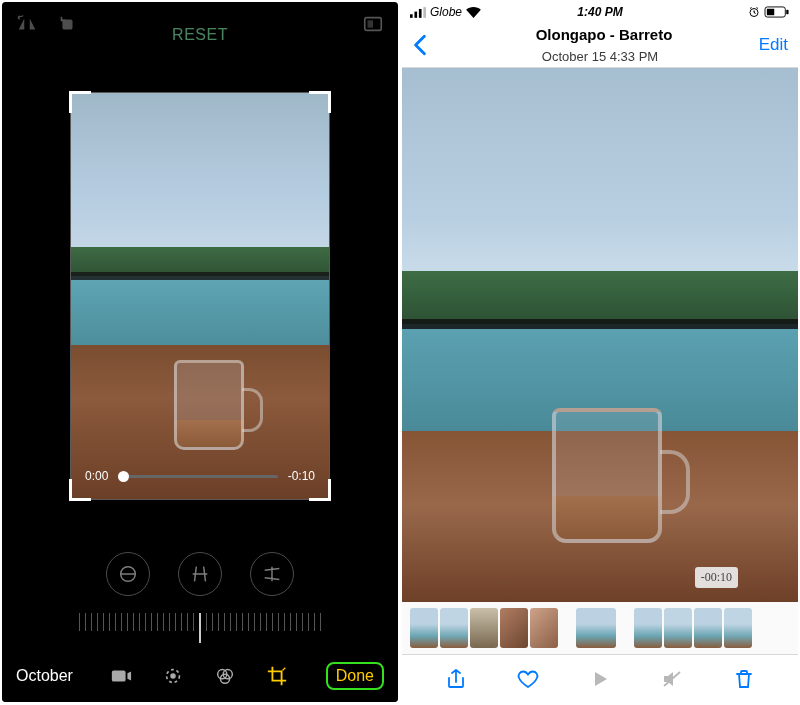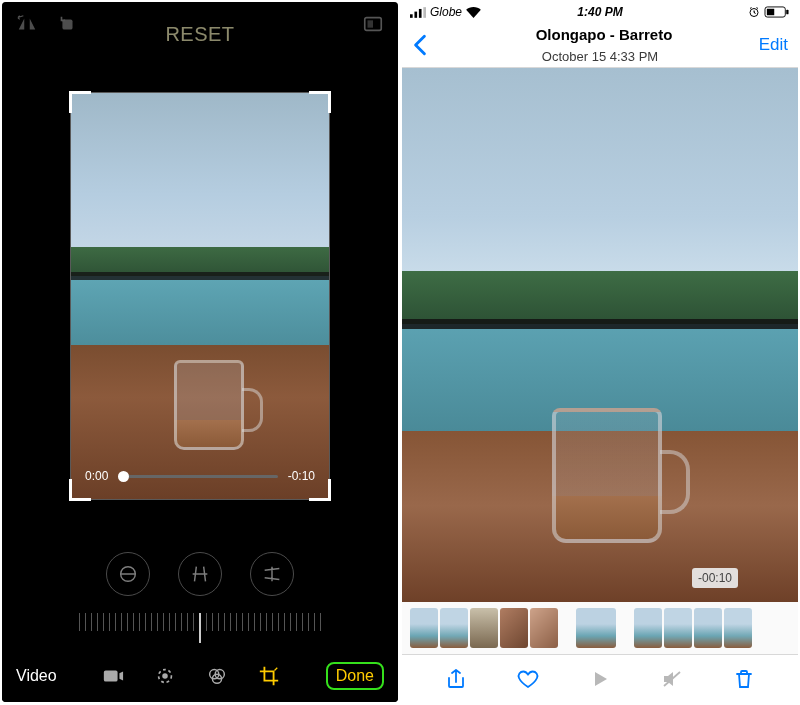--- a/index.html
+++ b/index.html
@@ -25,22 +25,22 @@
       display: flex;
       align-items: center;
       justify-content: space-between;
       padding: 8px 14px;
       height: 44px;
     }
     .tb-left, .tb-right { display: flex; gap: 18px; align-items: center; width: 70px; }
     .tb-right { justify-content: flex-end; }
     .icn { width: 22px; height: 22px; color: #9c9c9c; }
     .reset {
-      color: #fef9c3;
-      font-size: 20px;
+      color: #86efac;
+      font-size: 16px;
       font-weight: 400;
       letter-spacing: .5px;
       margin-top: 21px;
     }
     .crop-stage {
       position: relative;
       height: 500px;
       display: flex;
       align-items: center;
       justify-content: center;
@@ -195,21 +195,21 @@
     .prep-badge {
       position: absolute; left: 8px; bottom: 8px;
       background: rgba(120,120,120,.7); color: #fff;
       font-size: 14px; padding: 5px 10px; border-radius: 4px;
       display: flex; gap: 6px; align-items: center;
       border: 2px solid #35e01c;
     }
     .time-badge {
       position: absolute; right: 60px; bottom: 14px;
       background: rgba(235,235,235,.92); color: #444;
-      font-size: 12px; padding: 3px 6px; border-radius: 3px;
+      font-size: 12px; padding: 3px 6px; border-radius: 3px; font-family: Liberation Serif, serif;
     }
     .thumb-strip {
       height: 52px; display: flex; gap: 2px; padding: 6px 8px;
       background: #fafafa;
     }
     .thumb { height: 40px; width: 28px; border-radius: 3px; }
     .th1{background:linear-gradient(180deg,#bcd2e2 40%,#6aa5b3 70%,#8a5d3e)}
     .th2{background:linear-gradient(180deg,#c0d5e4 40%,#72a8b5 70%,#8a5d3e)}
     .th3{background:linear-gradient(180deg,#c9c0aa,#7a6850)}
     .th4{background:linear-gradient(135deg,#b07d62,#6e4630)}
@@ -326,21 +326,21 @@
         <div class="tick"></div>
         <div class="tick"></div>
         <div class="tick"></div>
         <div class="tick"></div>
         <div class="tick"></div>
         <div class="tick"></div>
     </div>
   </div>
 
   <div class="edit-bottombar">
-    <span class="cancel">Video</span>
+    <span class="cancel">October</span>
     <div class="bb-icons">
       <svg class="bb-icn" viewBox="0 0 24 24">
           <path fill="currentColor" d="M4 6h11a2 2 0 012 2v8a2 2 0 01-2 2H4a2 2 0 01-2-2V8a2 2 0 012-2zm15 3l4-2v10l-4-2V9z"></path>
         </svg>
       <svg class="bb-icn" viewBox="0 0 24 24">
           <circle cx="12" cy="12" r="7" fill="none" stroke="currentColor" stroke-width="1.8" stroke-dasharray="3 3"></circle>
           <circle cx="12" cy="12" r="3" fill="currentColor"></circle>
         </svg>
       <svg class="bb-icn" viewBox="0 0 24 24">
           <circle cx="9" cy="10" r="5" fill="none" stroke="currentColor" stroke-width="1.6"></circle>

